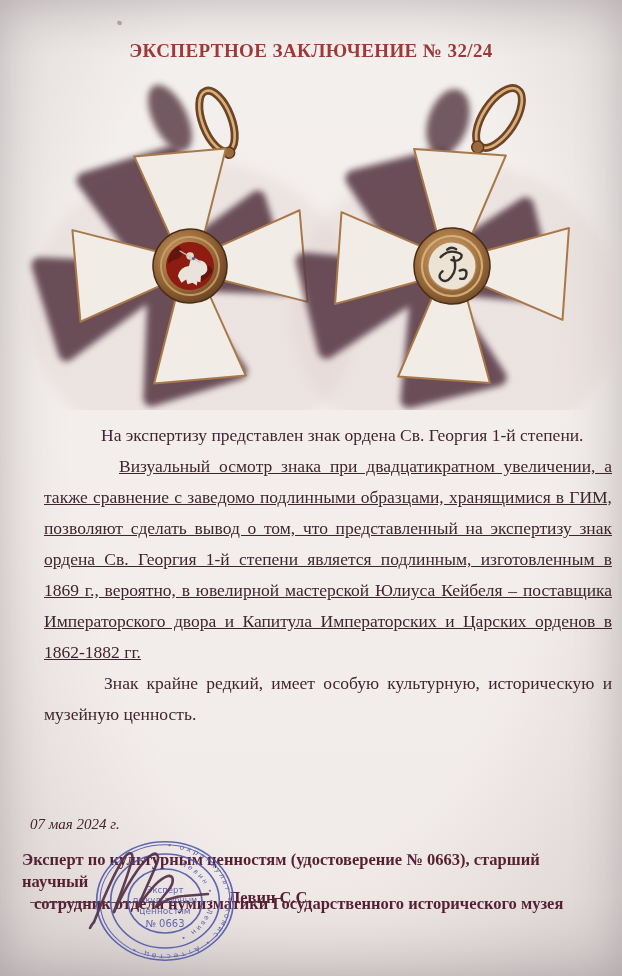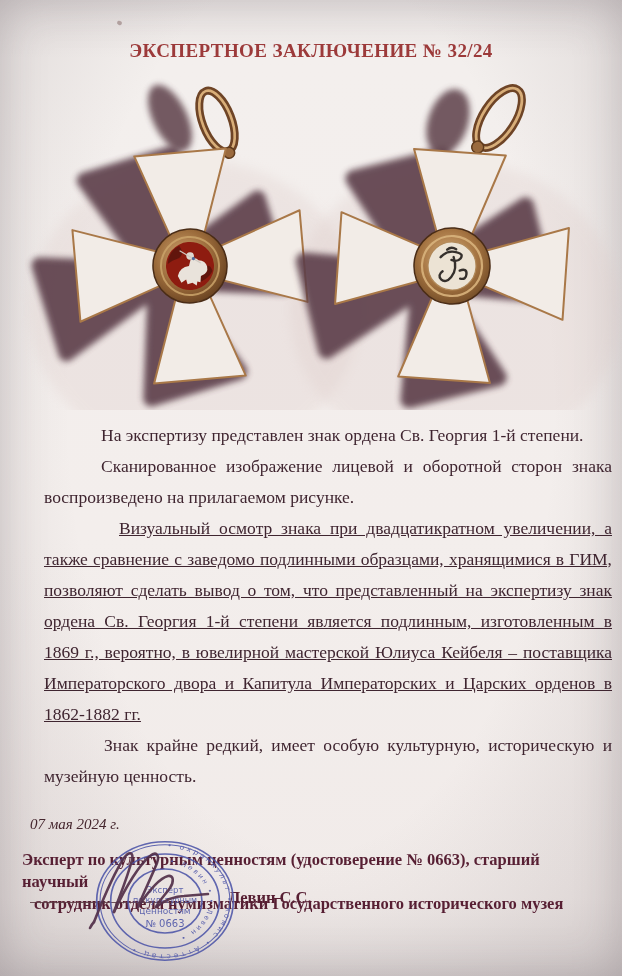--- a/index.html
+++ b/index.html
@@ -132,21 +132,20 @@
           <path d="M -12,-8 q 6,-8 16,-6 q 7,1 4,6 q -3,4 -9,2"></path>
           <path d="M 1,-9 q 5,12 -1,20 q -5,7 -10,3 q -4,-4 1,-8"></path>
           <path d="M 8,4 q 7,-3 7,3 q 0,6 -6,5"></path>
         </g>
       </g>
     </g>
   </svg>
 
   <div class="bodytext">
     <p class="ind57">На экспертизу представлен знак ордена Св. Георгия 1-й степени.</p>
-    <p class="ind57">Сканированное изображение лицевой и оборотной сторон знака воспроизведено на прилагаемом рисунке.</p>
     <p class="ind75">Визуальный осмотр знака при двадцатикратном увеличении, а также сравнение с заведомо подлинными образцами, хранящимися в ГИМ, позволяют сделать вывод о том, что представленный на экспертизу знак ордена Св. Георгия 1-й степени является подлинным, изготовленным в 1869 г., вероятно, в ювелирной мастерской Юлиуса Кейбеля – поставщика Императорского двора и Капитула Императорских и Царских орденов в 1862-1882 гг.</p>
     <p class="ind60">Знак крайне редкий, имеет особую культурную, историческую и музейную ценность.</p>
   </div>
 
   <div class="dateline">07 мая 2024 г.</div>
 
   <div class="expertblock">
     <div class="l1">Эксперт по культурным ценностям (удостоверение № 0663), старший научный</div>
     <div class="l2">сотрудник отдела нумизматики Государственного исторического музея</div>
   </div>

